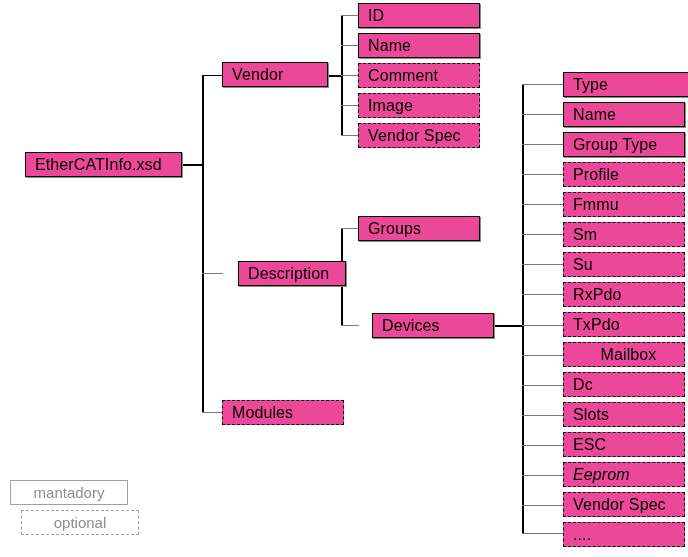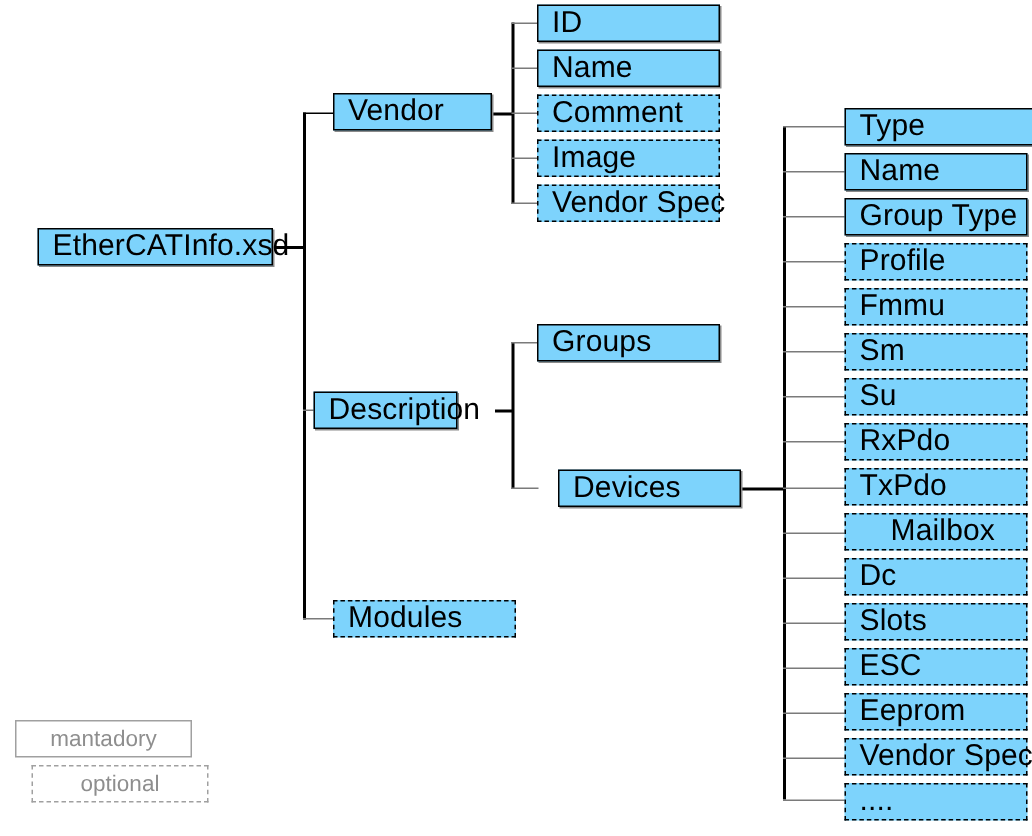--- a/index.html
+++ b/index.html
@@ -17,23 +17,23 @@
     background: #ffffff;
     overflow: hidden;
   }
   
   .node {
     position: absolute;
     box-sizing: border-box;
     height: 25px;
     line-height: 23px;
     padding-left: 9px;
-    font-size: 20px;
+    font-size: 16px;
     color: #000000;
-    background: #7dd3fc;
+    background: #ec4899;
     white-space: nowrap;
     letter-spacing: 0.1px;
   }
   .node.mandatory {
     border: 1px solid #000000;
     box-shadow: 1px 1px 0 0 #8a8a8a;
   }
   .node.optional {
     border: 1px dashed #000000;
     border-width: 1.6px;
@@ -105,21 +105,21 @@
   <div class="ln h gray" style="left:522px; top:385px; width:42px;"></div>
   <div class="ln h gray" style="left:522px; top:415px; width:42px;"></div>
   <div class="ln h gray" style="left:522px; top:445px; width:42px;"></div>
   <div class="ln h gray" style="left:522px; top:475px; width:42px;"></div>
   <div class="ln h gray" style="left:522px; top:505px; width:42px;"></div>
   <div class="ln h gray" style="left:522px; top:533px; width:42px;"></div>
 
   <div class="node mandatory" style="left:25px; top:152px; width:157px;">EtherCATInfo.xsd</div>
 
   <div class="node mandatory" style="left:222px; top:62px; width:106px;">Vendor</div>
-  <div class="node mandatory" style="left:209px; top:261px; width:96px;">Description</div>
+  <div class="node mandatory" style="left:238px; top:261px; width:108px;">Description</div>
   <div class="node optional" style="left:222px; top:400px; width:122px;">Modules</div>
 
   <div class="node mandatory" style="left:358px; top:3px; width:122px;">ID</div>
   <div class="node mandatory" style="left:358px; top:33px; width:122px;">Name</div>
   <div class="node optional" style="left:358px; top:63px; width:122px;">Comment</div>
   <div class="node optional" style="left:358px; top:93px; width:122px;">Image</div>
   <div class="node optional" style="left:358px; top:123px; width:122px;">Vendor Spec</div>
 
   <div class="node mandatory" style="left:358px; top:216px; width:122px;">Groups</div>
   <div class="node mandatory" style="left:372px; top:313px; width:122px;">Devices</div>
@@ -130,20 +130,20 @@
   <div class="node optional" style="left:563px; top:162px; width:122px;">Profile</div>
   <div class="node optional" style="left:563px; top:192px; width:122px;">Fmmu</div>
   <div class="node optional" style="left:563px; top:222px; width:122px;">Sm</div>
   <div class="node optional" style="left:563px; top:252px; width:122px;">Su</div>
   <div class="node optional" style="left:563px; top:282px; width:122px;">RxPdo</div>
   <div class="node optional" style="left:563px; top:312px; width:122px;">TxPdo</div>
   <div class="node optional" style="left:563px; top:342px; width:122px;text-align:center;">Mailbox</div>
   <div class="node optional" style="left:563px; top:372px; width:122px;">Dc</div>
   <div class="node optional" style="left:563px; top:402px; width:122px;">Slots</div>
   <div class="node optional" style="left:563px; top:432px; width:122px;">ESC</div>
-  <div class="node optional" style="left:563px; top:462px; width:122px;">Eeprom</div>
+  <div class="node optional" style="left:563px; top:462px; width:122px;font-style:italic;">Eeprom</div>
   <div class="node optional" style="left:563px; top:492px; width:122px;">Vendor Spec</div>
   <div class="node optional" style="left:563px; top:522px; width:122px;">....</div>
 
   <div class="legend-box mandatory" style="left:10px; top:480px;">mantadory</div>
   <div class="legend-box optional" style="left:21px; top:510px;">optional</div>
 
 </div>
 
 </body></html>

